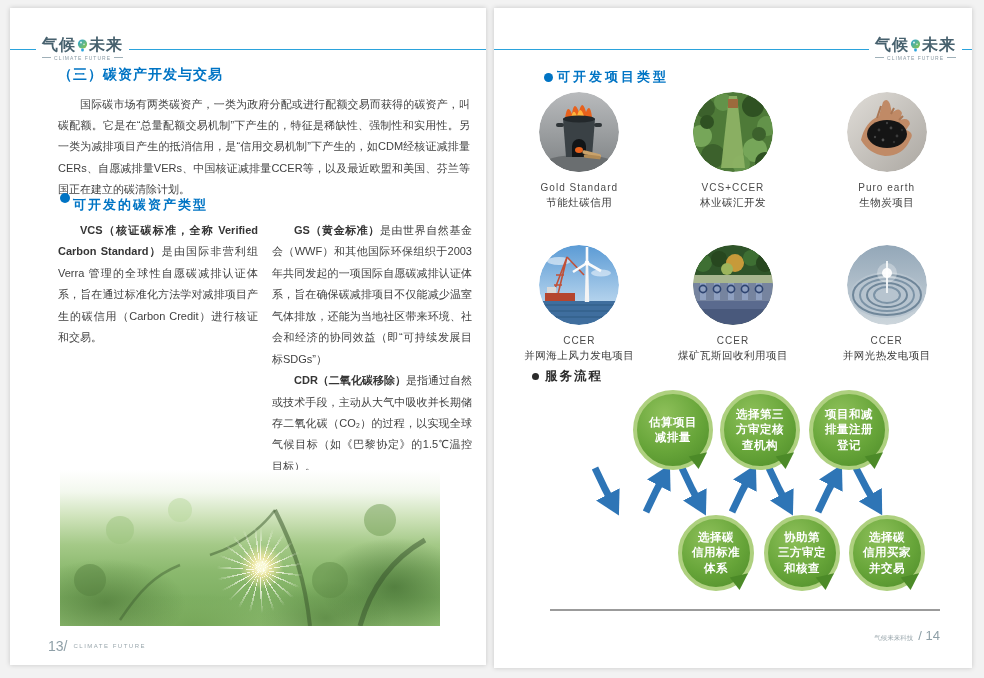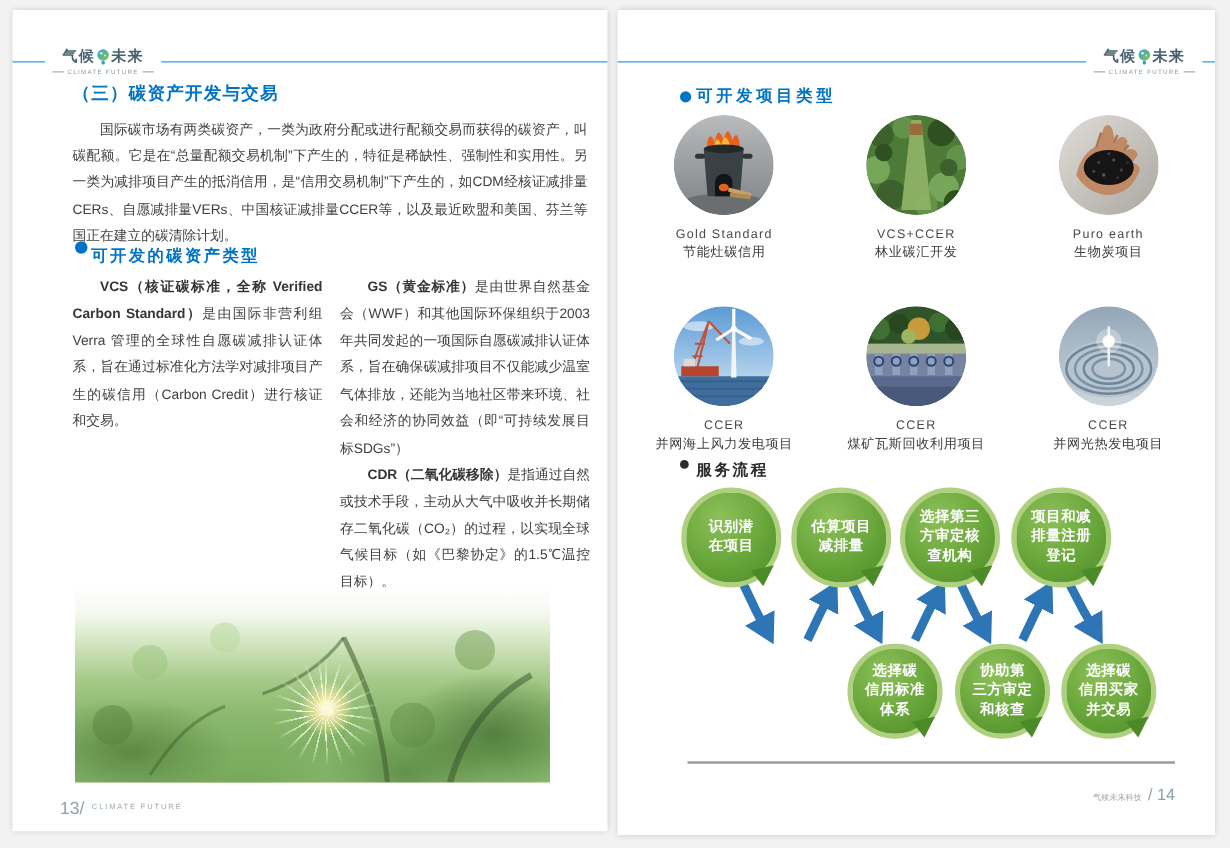--- a/index.html
+++ b/index.html
@@ -6,21 +6,21 @@
   body{width:984px;height:678px;background:#f2f2f2;font-family:"Liberation Sans",sans-serif;overflow:hidden;}
   .canvas{position:relative;width:984px;height:678px;}
   .page{position:absolute;top:8px;background:#ffffff;box-shadow:0 0 5px rgba(0,0,0,.18);}
   .page.left{left:10px;width:476px;height:657px;}
   .page.right{left:494px;width:478px;height:660px;}
 
   
   .hdr{position:absolute;top:26px;left:0;right:0;display:flex;align-items:center;height:30px;}
   .seg{height:1px;background:#2ba3dc;}
   .logo{display:flex;flex-direction:column;align-items:center;margin:0 6px;}
-  .logo-row{display:flex;align-items:center;font-size:12px;font-weight:bold;color:#47616e;letter-spacing:1px;line-height:14px;justify-content:center;}
+  .logo-row{display:flex;align-items:center;font-size:16px;font-weight:bold;color:#47616e;letter-spacing:1px;line-height:14px;justify-content:center;}
   .logo-en{display:flex;align-items:center;gap:3px;margin-top:2px;}
   .logo-en i{display:block;width:9px;height:1px;background:#9fb0b8;}
   .logo-en span{font-size:5px;color:#8a9aa4;letter-spacing:1px;font-style:normal;}
 
   
   .doc-title{position:absolute;top:58px;left:48px;color:#0074c4;font-weight:bold;font-size:14px;letter-spacing:1px;}
   .intro{position:absolute;top:86px;left:48px;width:412px;font-size:11px;line-height:1.93;color:#3f3f3f;text-align:justify;text-indent:2em;}
   .subhead{position:absolute;top:188px;left:50px;display:flex;align-items:flex-start;font-weight:bold;}
   .subhead .dot{width:10px;height:10px;border-radius:50%;background:#0074c4;margin-right:3px;margin-top:-3px;}
   .subhead b{color:#0074c4;font-size:13px;letter-spacing:2px;}
@@ -48,21 +48,21 @@
 
   
   .sec-blue{position:absolute;top:60px;left:50px;display:flex;align-items:center;}
   .sec-blue .dot{width:9px;height:9px;border-radius:50%;background:#0074c4;margin-right:4px;}
   .sec-blue b{color:#0074c4;font-size:13px;letter-spacing:3px;}
   .projects{position:absolute;left:26px;top:84px;width:426px;display:grid;grid-template-columns:repeat(3,1fr);row-gap:16px;gap:35px;}
   .pcell{display:flex;flex-direction:column;align-items:center;}
   .pcell svg{border-radius:50%;}
   .pname{margin-top:9px;font-size:10px;color:#4a4a4a;letter-spacing:1px;line-height:1.4;}
   .pdesc{font-size:10.5px;color:#3d3d3d;letter-spacing:.5px;line-height:1.4;}
-  .sec-dark{position:absolute;top:360px;left:50px;display:flex;font-weight:bold;}
+  .sec-dark{position:absolute;top:360px;left:38px;display:flex;align-items:center;font-weight:bold;}
   .sec-dark .dot{width:7px;height:7px;border-radius:50%;background:#2b2b2b;margin-right:6px;}
   .sec-dark b{color:#2b2b2b;font-size:12.5px;letter-spacing:2px;}
   .flow-arrows{position:absolute;left:0;top:0;z-index:1;}
   .ar{fill:none;stroke:#2e75b6;stroke-width:7;marker-end:url(#ah);}
   .bubble{position:absolute;border-radius:50%;box-sizing:border-box;z-index:2;
     background:radial-gradient(circle at 38% 28%, #8ec05a 0%, #67a539 55%, #4c8a28 100%);
     border:4px solid #aed07f;display:flex;align-items:center;justify-content:center;text-align:center;}
   .bubble::after{content:"";position:absolute;right:-7px;bottom:3px;width:0;height:0;
     border:8px solid transparent;border-left:17px solid #4c8a28;transform:rotate(-38deg);}
   .bubble span{white-space:pre-line;color:#fff;font-weight:bold;font-size:11.5px;line-height:1.32;letter-spacing:.5px;}
@@ -375,24 +375,20 @@
       </defs>
       <path class="ar" d="M101,460 L111,481 L121,500"></path>
       <path class="ar" d="M152,504 L162,483 L172,464"></path>
       <path class="ar" d="M188,460 L198,481 L208,500"></path>
       <path class="ar" d="M238,504 L248,483 L258,464"></path>
       <path class="ar" d="M275,460 L285,481 L295,500"></path>
       <path class="ar" d="M324,504 L334,483 L344,464"></path>
       <path class="ar" d="M362,460 L373,481 L384,500"></path>
     </svg>
 
-    <div class="bubble" style="left:51px;top:382px;width:80px;height:80px">
-        <span>识别潜
-在项目</span>
-      </div>
     <div class="bubble" style="left:139px;top:382px;width:80px;height:80px">
         <span>估算项目
 减排量</span>
       </div>
     <div class="bubble" style="left:226px;top:382px;width:80px;height:80px">
         <span>选择第三
 方审定核
 查机构</span>
       </div>
     <div class="bubble" style="left:315px;top:382px;width:80px;height:80px">

